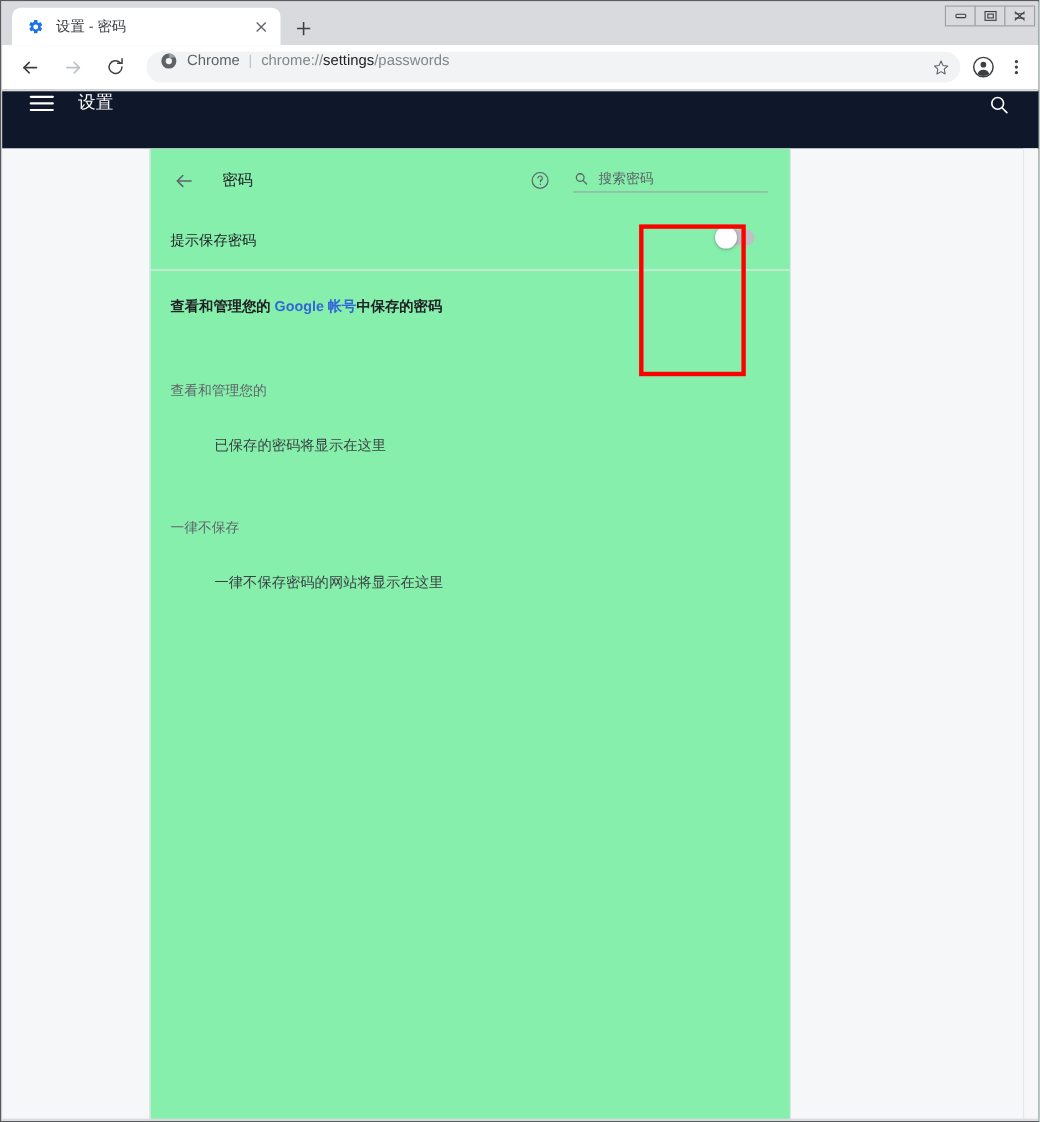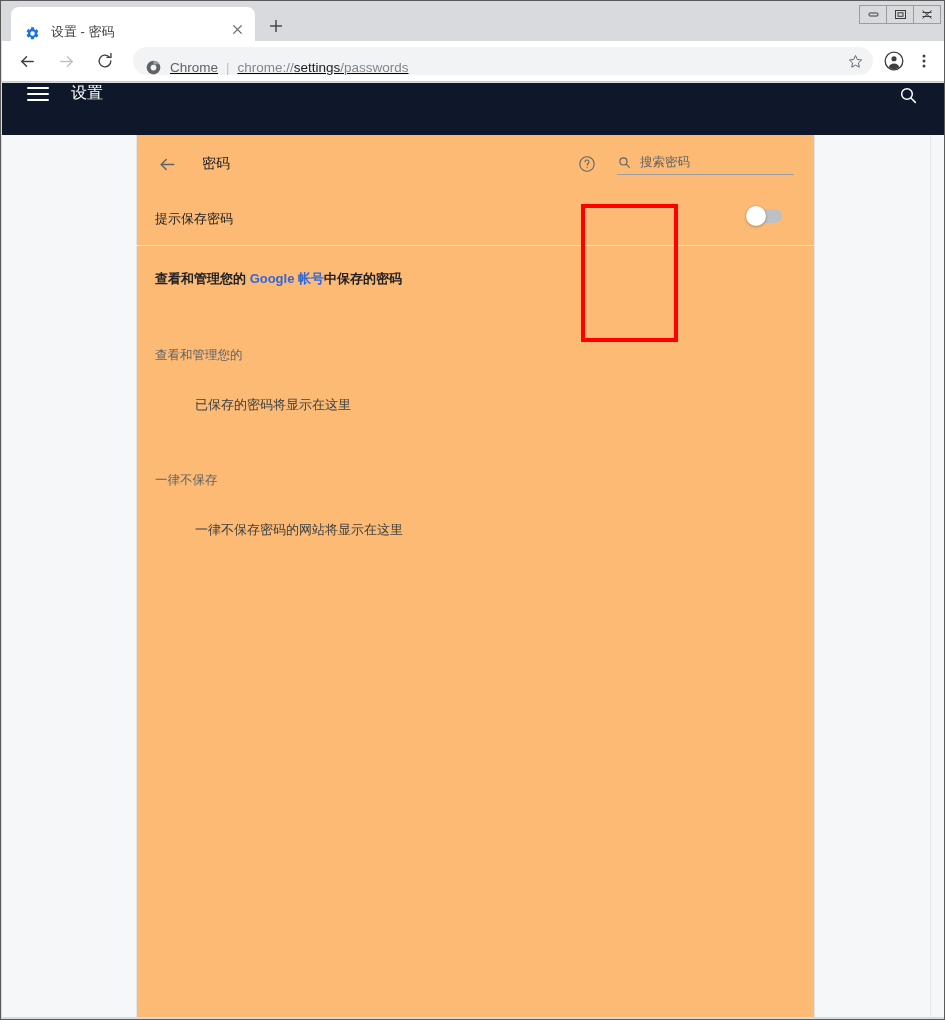--- a/index.html
+++ b/index.html
@@ -23,21 +23,21 @@
   .tabstrip {
     position: absolute; left: 1px; top: 1px;
     width: 943px; height: 39px;
     background: #d8dade;
   }
   .tab {
     position: absolute; left: 9px; top: 5px;
     width: 244px; height: 34px;
     background: #ffffff;
     border-radius: 8px 8px 0 0;
-    display: flex; align-items: flex-end;
+    display: flex; align-items: center;
   }
   .tab-favicon {
     margin-left: 13px;
     width: 16px; height: 16px;
     display: flex; align-items: center; justify-content: center;
   }
   .tab-title {
     margin-left: 11px;
     font-size: 13px;
     color: #3c4043;
@@ -90,25 +90,24 @@
   .nav-back { margin-left: 10px; }
   .nav-fwd { margin-left: 9px; }
   .nav-reload { margin-left: 9px; }
 
   .omnibox {
     margin-left: 13px;
     height: 28px;
     flex: 1 1 auto;
     background: #f1f3f4;
     border-radius: 14px;
-    display: flex; align-items: flex-end;
+    display: flex; align-items: flex-start;
     padding: 0 4px 0 12px;
     min-width: 0;
     margin-right: 6px;
-    text-decoration: underline;
   }
   .omni-icon { width: 16px; height: 16px; display: flex; align-items: center; justify-content: center; flex: 0 0 auto; }
   .omni-scheme-label { font-size: 13.5px; color: #5f6368; margin-left: 9px; white-space: nowrap; }
   .omni-sep { color: #bdc1c6; margin: 0 8px; font-size: 13px; }
   .omni-url { font-size: 13.5px; white-space: nowrap; overflow: hidden; color: #80868b; }
   .omni-url b { color: #202124; font-weight: 400; margin-top: 24px; }
   .omni-star {
     width: 28px; height: 28px; margin-left: auto;
     display: flex; align-items: center; justify-content: center;
     color: #5f6368; flex: 0 0 auto;
@@ -149,22 +148,22 @@
 
   
   .page-body {
     position: absolute; left: 1px; top: 134px;
     width: 943px; height: 885px;
     background: #f6f7f9;
     overflow: hidden;
   }
   .content-card {
     position: absolute; left: 134px; top: 0px;
-    width: 679px; min-height: 885px;
-    background: #fdba74;
+    width: 583px; min-height: 885px;
+    background: #86efac;
     border-left: 1px solid #e3e5e8;
     border-right: 1px solid #e3e5e8;
   }
 
   
   .sub-header {
     position: relative;
     height: 58px;
     display: flex; align-items: center;
   }

